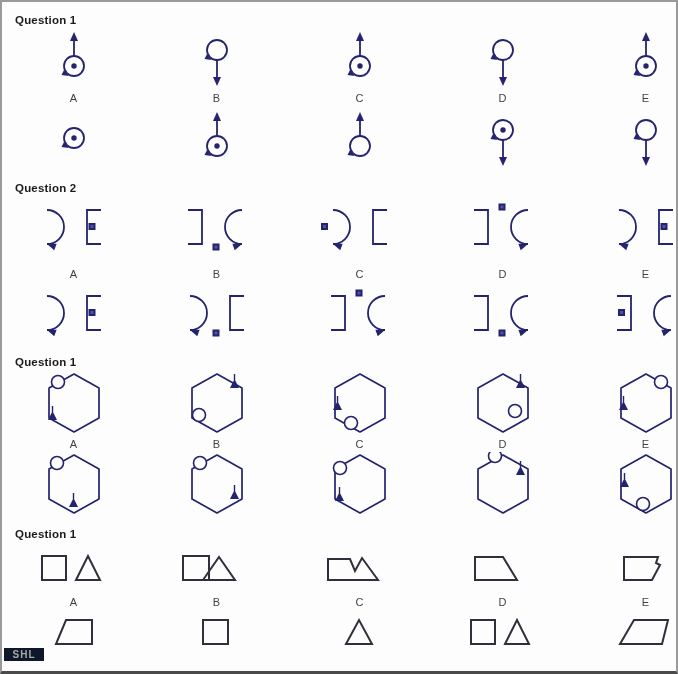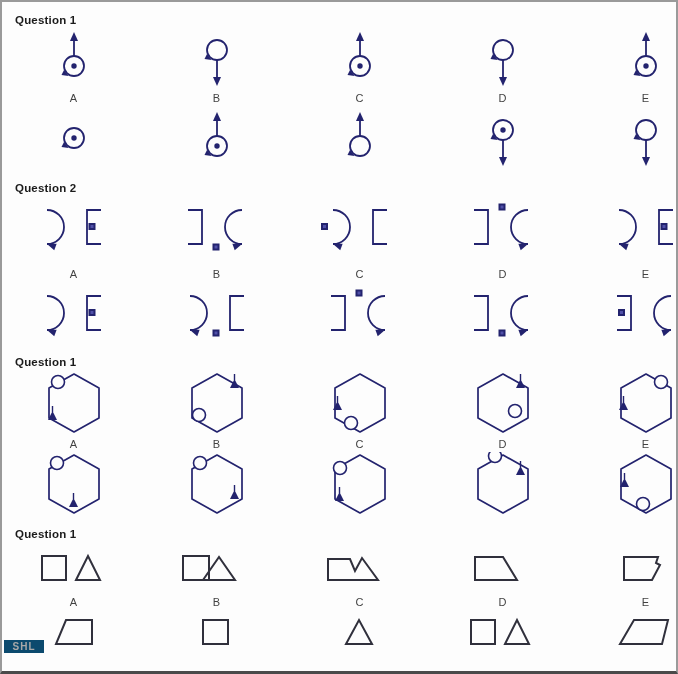--- a/index.html
+++ b/index.html
@@ -24,22 +24,22 @@
   .letter{
     display:flex;align-items:center;justify-content:center;
     font-size:11px;color:#424242;height:16px;
   }
   
   .q1 .figrow.top{height:62px;}   .q1 .figrow.bot{height:66px;}  .q1 .letterrow{height:16px;}
   .q2 .figrow.top{height:60px;margin-top:2px;} .q2 .figrow.bot{height:64px;} .q2 .letterrow{height:16px;margin-top:8px;}
   .q3 .figrow.top{height:66px;}   .q3 .figrow.bot{height:68px;}  .q3 .letterrow{height:14px;}
   .q4 .figrow.top{height:46px;margin-top:2px;}   .q4 .figrow.bot{height:42px;}  .q4 .letterrow{height:16px;margin-top:4px;}
   .watermark{
-    position:absolute;left:2px;bottom:18px;
-    width:40px;height:13px;background:#0c4a6e;
+    position:absolute;left:2px;bottom:10px;
+    width:40px;height:13px;background:#0f172a;
     color:#a8a8a8;font-size:10px;font-weight:bold;
     text-align:center;line-height:13px;letter-spacing:1px;
     font-family:"Liberation Sans",sans-serif;
   }
   svg{display:block;}
 </style>
 </head>
 <body>
 
 <div class="page">

